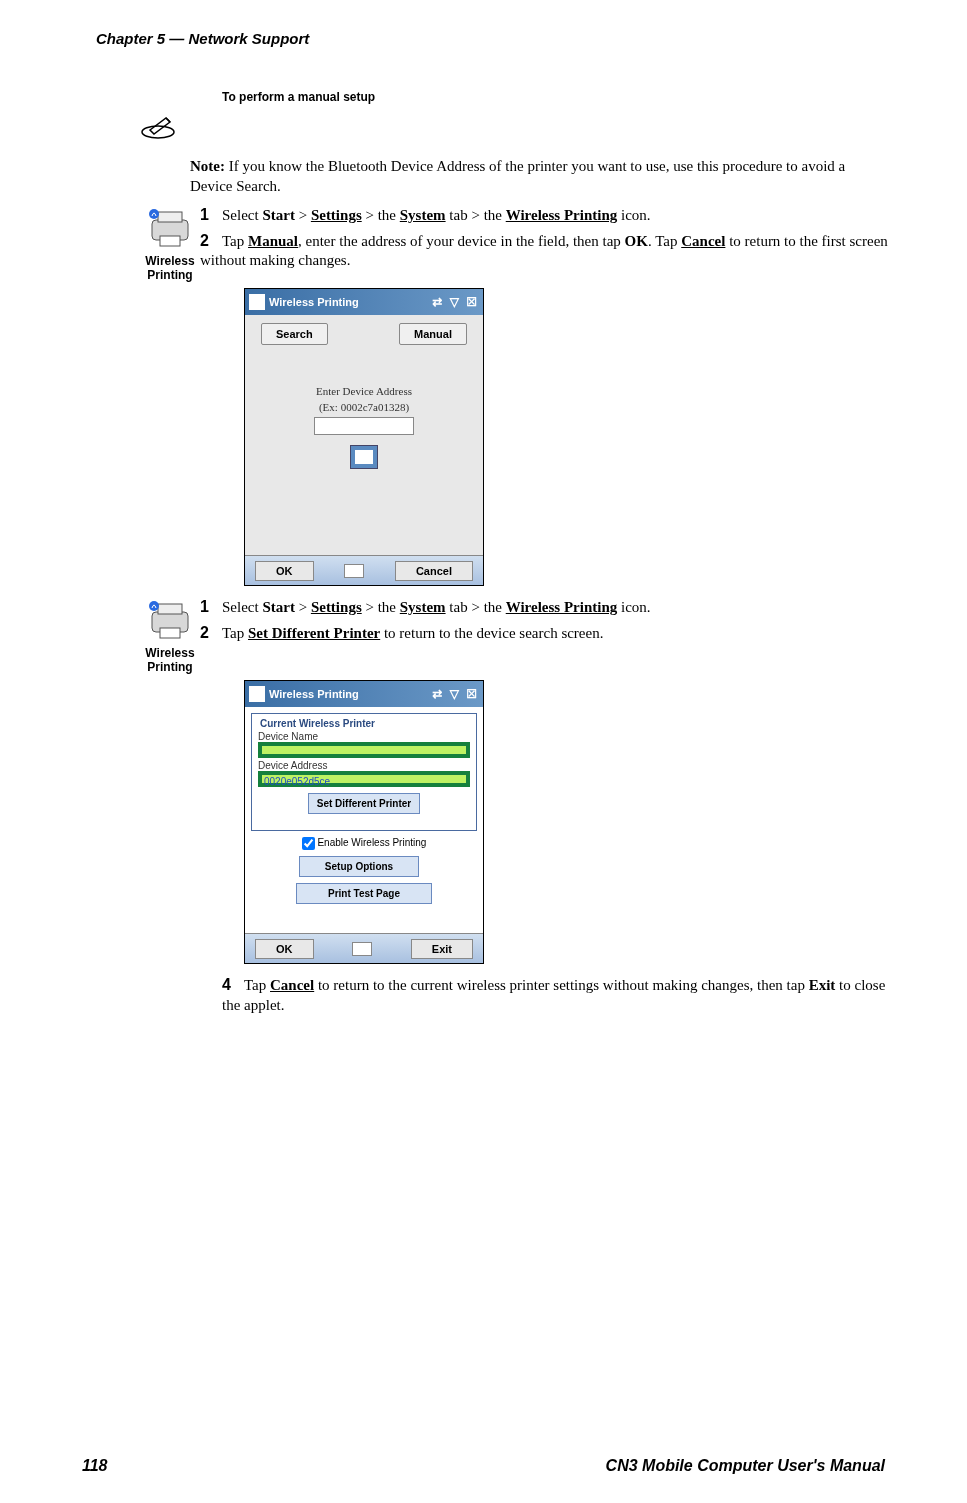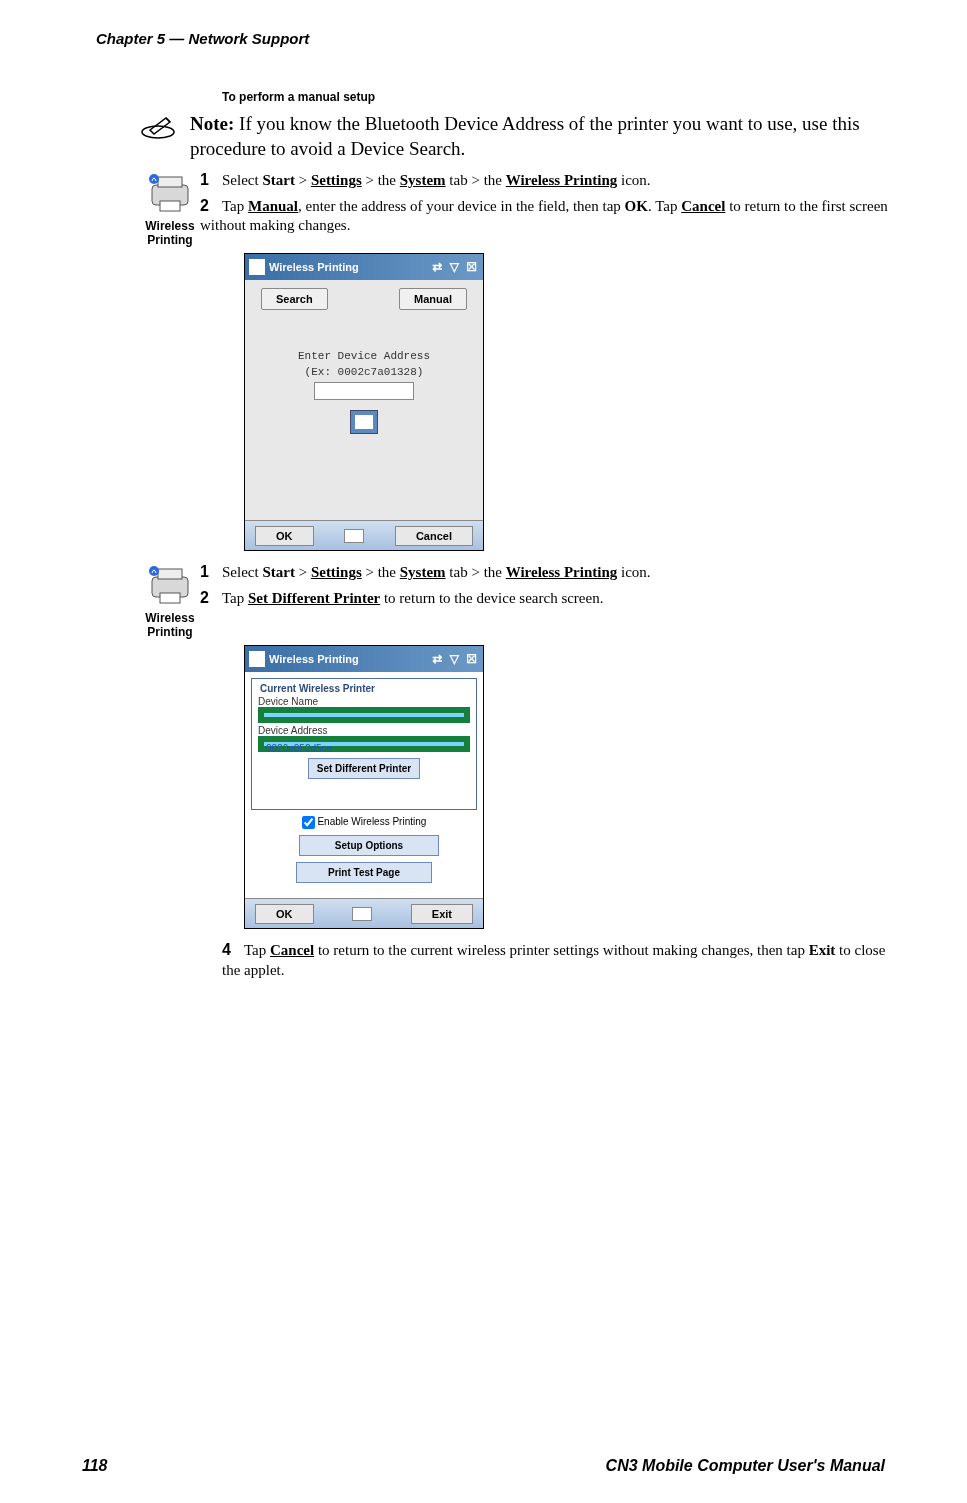--- a/index.html
+++ b/index.html
@@ -36,23 +36,24 @@
       display: flex;
       align-items: flex-start;
       margin-bottom: 10px;
     }
     .note-icon {
       width: 40px;
       flex-shrink: 0;
     }
     .note-icon svg { width: 36px; height: 28px; }
     .note-text {
-      font-size: 19px;
+      font-size: 15px;
       line-height: 1.3;
       padding-left: 10px;
+      margin-top: 45px;
     }
     .step-row {
       display: flex;
       align-items: flex-start;
       margin-bottom: 6px;
     }
     .printer-icon-col {
       width: 60px;
       flex-shrink: 0;
       text-align: center;
@@ -127,21 +128,21 @@
       padding: 4px 14px;
       text-align: center;
     }
     .ss-top-btns {
       display: flex;
       justify-content: space-between;
       padding: 0 8px;
       margin-bottom: 40px;
     }
     .ss-center-text {
-      font-family: Liberation Mono, monospace;
+      font-family: Liberation Serif, serif;
       font-size: 11px;
       text-align: center;
       color: #333;
       margin-bottom: 4px;
     }
     .ss-input {
       width: 100px;
       height: 18px;
       background: #fff;
       border: 1px solid #888;
@@ -187,38 +188,38 @@
     
     .ss2-body {
       height: 226px;
       background: #fff;
       padding: 6px;
       font-family: Tahoma, Arial, sans-serif;
       font-size: 10px;
     }
     .ss2-groupbox {
       border: 1px solid #4a6aa0;
-      padding: 4px 6px 24px 6px;
+      padding: 4px 6px 10px 6px;
       margin-bottom: 6px;
     }
     .ss2-group-title {
       font-size: 10px;
       font-weight: bold;
       color: #2a4a80;
       background: #fff;
       margin-top: -10px;
       display: inline-block;
       padding: 0 2px;
     }
     .ss2-label { color: #333; margin-top: 2px; }
     .ss2-field {
       width: 100%;
       height: 16px;
-      background: #7dd3fc;
-      border: 6px solid #15803d;
+      background: #bef264;
+      border: 4px solid #15803d;
       font-size: 10px;
       padding: 1px 2px;
     }
     .ss2-btn {
       background: #d8e4f4;
       border: 1px solid #6a8ac0;
       font-size: 10px;
       font-weight: bold;
       padding: 4px 8px;
       display: block;
@@ -351,21 +352,21 @@
         <div class="ss2-label">Device Name</div>
         <div class="ss2-field"></div>
         <div class="ss2-label">Device Address</div>
         <div class="ss2-field" style="color:#2050c0;">0020e052d5ce</div>
         <button class="ss2-btn">Set Different Printer</button>
       </div>
       <div class="ss2-check">
         <input type="checkbox" checked="" style="">
         <span>Enable Wireless Printing</span>
       </div>
-      <button class="ss2-btn" style="width:140px;margin-left:48px;">Setup Options</button>
+      <button class="ss2-btn" style="width:120px;margin-left:48px;">Setup Options</button>
       <button class="ss2-btn" style="width:136px;">Print Test Page</button>
     </div>
     <div class="ss-bottom-bar">
       <span class="ss-bottom-btn">OK</span>
       <span class="ss-taskbar-icon"></span>
       <span class="ss-bottom-btn">Exit</span>
     </div>
   </div>
 
 

